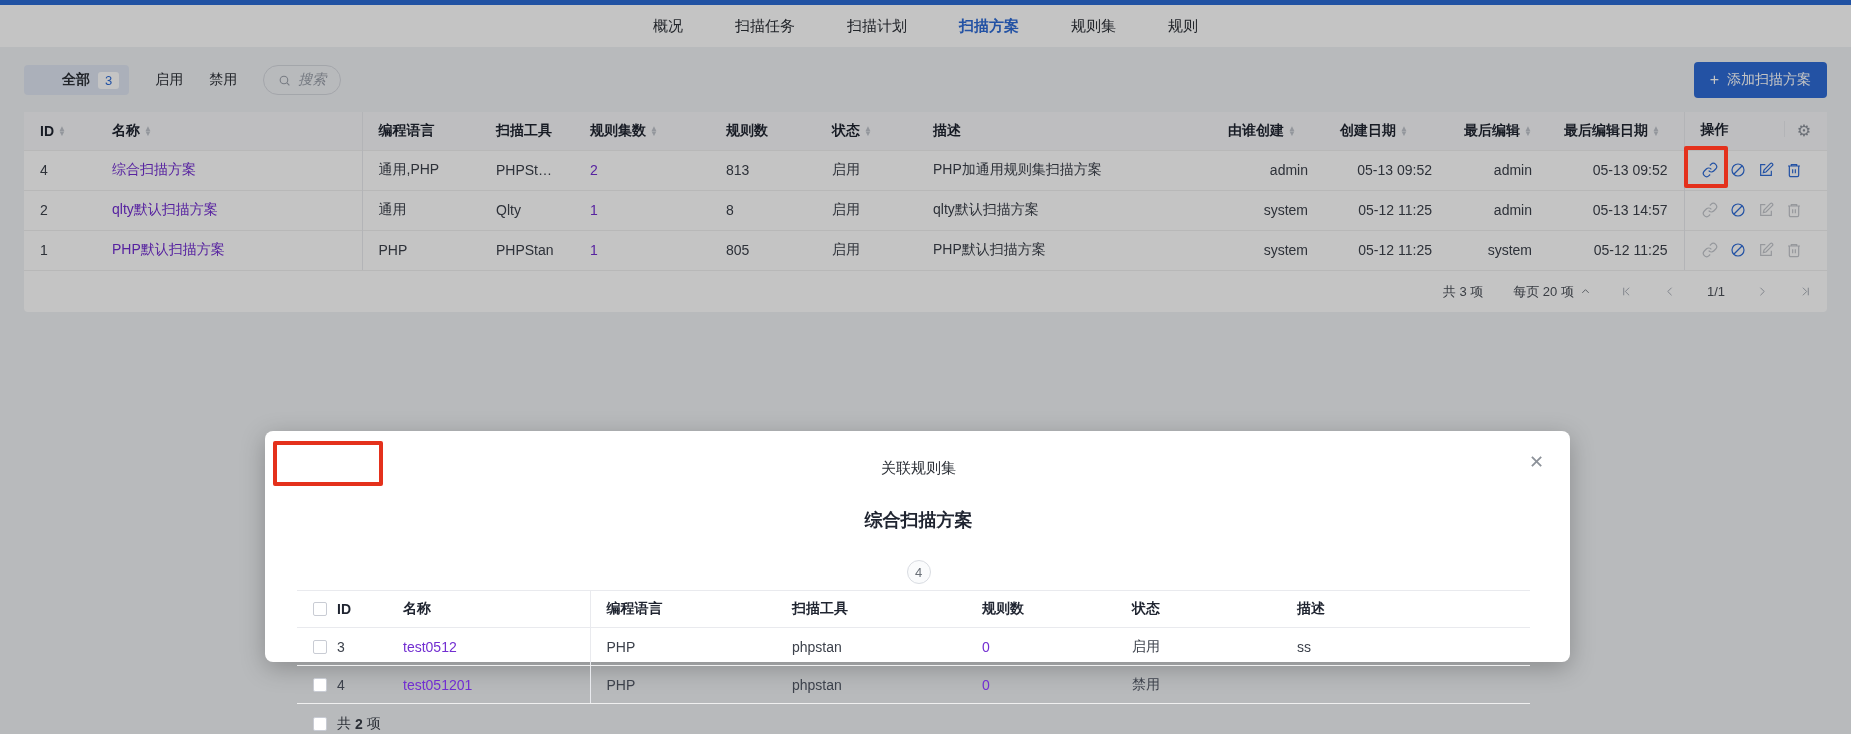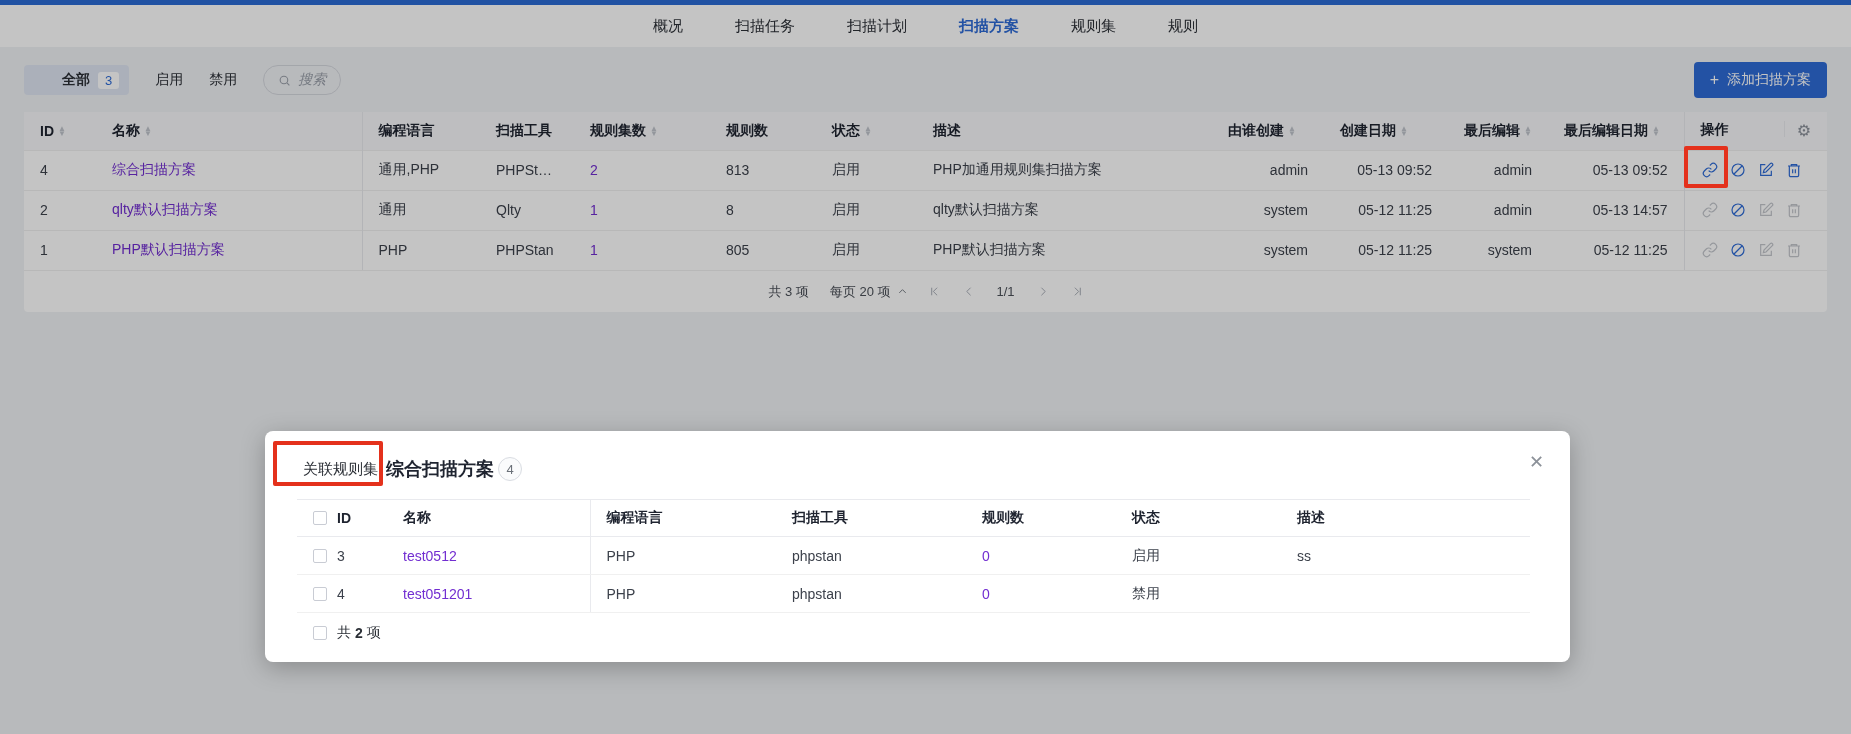--- a/index.html
+++ b/index.html
@@ -39,30 +39,30 @@
   a.num { color:#722ed1; text-decoration:none; cursor:pointer; }
   .op-head { display:flex; align-items:flex-start; justify-content:space-between; }
   .op-sep { width:1px; height:16px; background:#e9eaee; margin-left:auto; margin-right:12px; }
   .gear { color:#8a8f99; font-size:16px; cursor:pointer; }
   .acts { display:flex; align-items:center; gap:10px; }
   .act { width:18px; height:18px; display:inline-flex; align-items:center; justify-content:center; cursor:pointer; }
   .act svg { width:16px; height:16px; fill:none; stroke-width:1.8; }
   .act-on svg { stroke:#2e6bd6; }
   .act-off svg { stroke:#c3c6cc; }
 
-  .table-footer { height:42px; display:flex; align-items:center; justify-content:center; gap:21px; padding:0 16px; color:#4c5159; font-size:13px; border-top:1px solid #f0f0f0; }
+  .table-footer { height:42px; display:flex; align-items:center; justify-content:flex-end; gap:30px; padding:0 16px; color:#4c5159; font-size:13px; border-top:1px solid #f0f0f0; }
   .pg-ic { color:#9aa0aa; cursor:pointer; display:inline-flex; align-items:center; }
   .pg-ic svg { stroke:#9aa0aa; fill:none; stroke-width:1.6; }
   .pgsize { display:inline-flex; align-items:center; gap:6px; cursor:pointer; }
   .pgnum { color:#4c5159; }
 
   
   .mask { position:absolute; inset:0; background:rgba(0,0,0,0.23); z-index:10; }
   .modal { position:absolute; left:265px; top:431px; width:1305px; height:231px; background:#fff; border-radius:8px; box-shadow:0 6px 24px rgba(0,0,0,0.25); z-index:20; padding:24px 32px; }
-  .modal-head { display:flex; align-items:center; gap:4px; margin:2px 0 18px 2px; }
+  .modal-head { display:flex; align-items:center; gap:28px; margin:2px 0 6px 2px;flex-direction:column; }
   .modal-tag { font-size:15px; color:#2b2f36; padding:2px 4px; }
   .modal-title { font-size:18px; font-weight:bold; color:#1f2430; }
   .modal-badge { width:24px; height:24px; border:1px solid #d9dce2; border-radius:50%; background:#fafbfc; color:#6a7078; font-size:13px; display:inline-flex; align-items:center; justify-content:center; }
   .modal-close { position:absolute; top:22px; right:26px; color:#8c9199; font-size:18px; line-height:1; cursor:pointer; }
   .mtable { width:1233px; }
   .mtable thead th { background:#fff; border-top:1px solid #e9eaee; border-bottom:1px solid #e9eaee; height:37px; }
   .mtable tbody td { height:38px; border-top:none; border-bottom:1px solid #f0f0f0; }
   .cb { display:inline-block; width:14px; height:14px; border:1px solid #c9ccd4; border-radius:2px; background:#fff; vertical-align:-2px; margin-right:10px; cursor:pointer; }
   .mfoot { height:40px; display:flex; align-items:center; padding:0 16px; font-size:14px; color:#2b2f36; }
   .mfoot b { margin:0 4px; }

